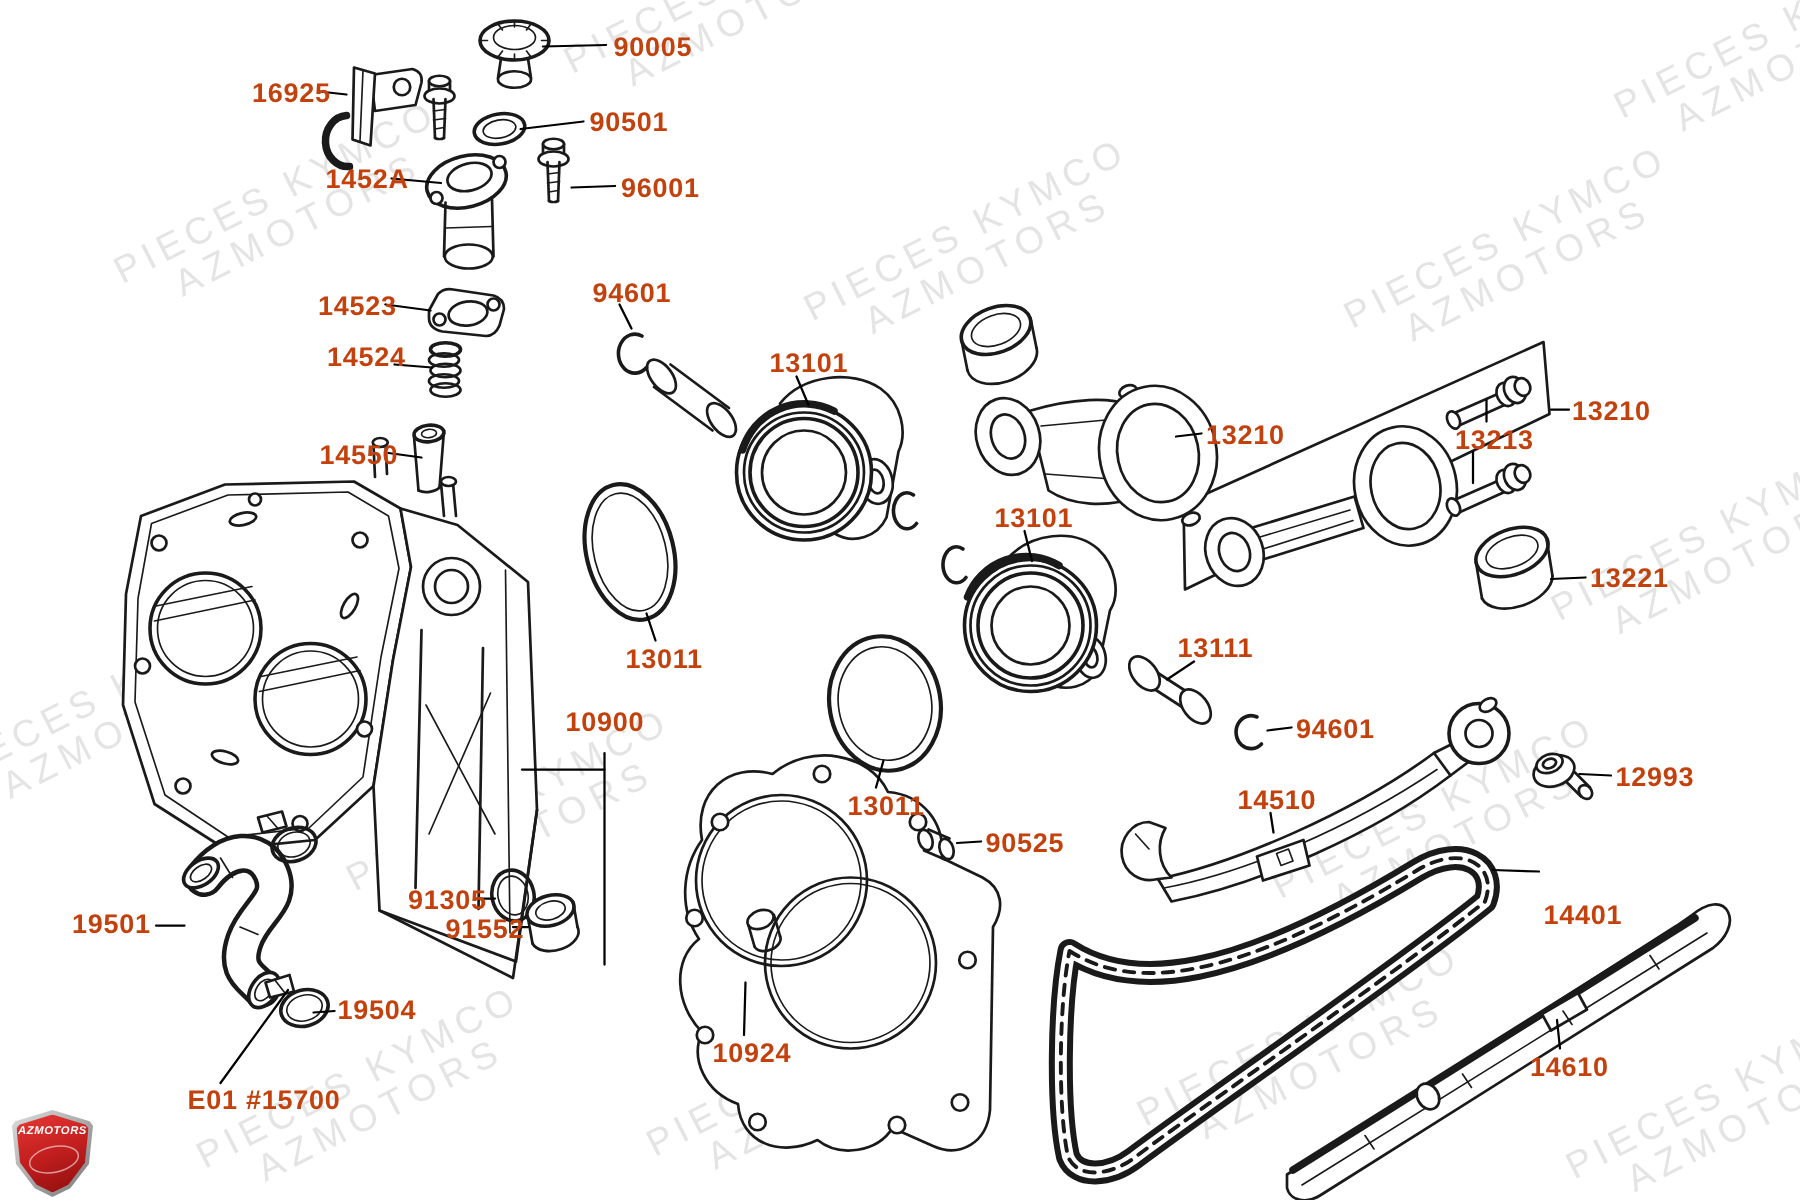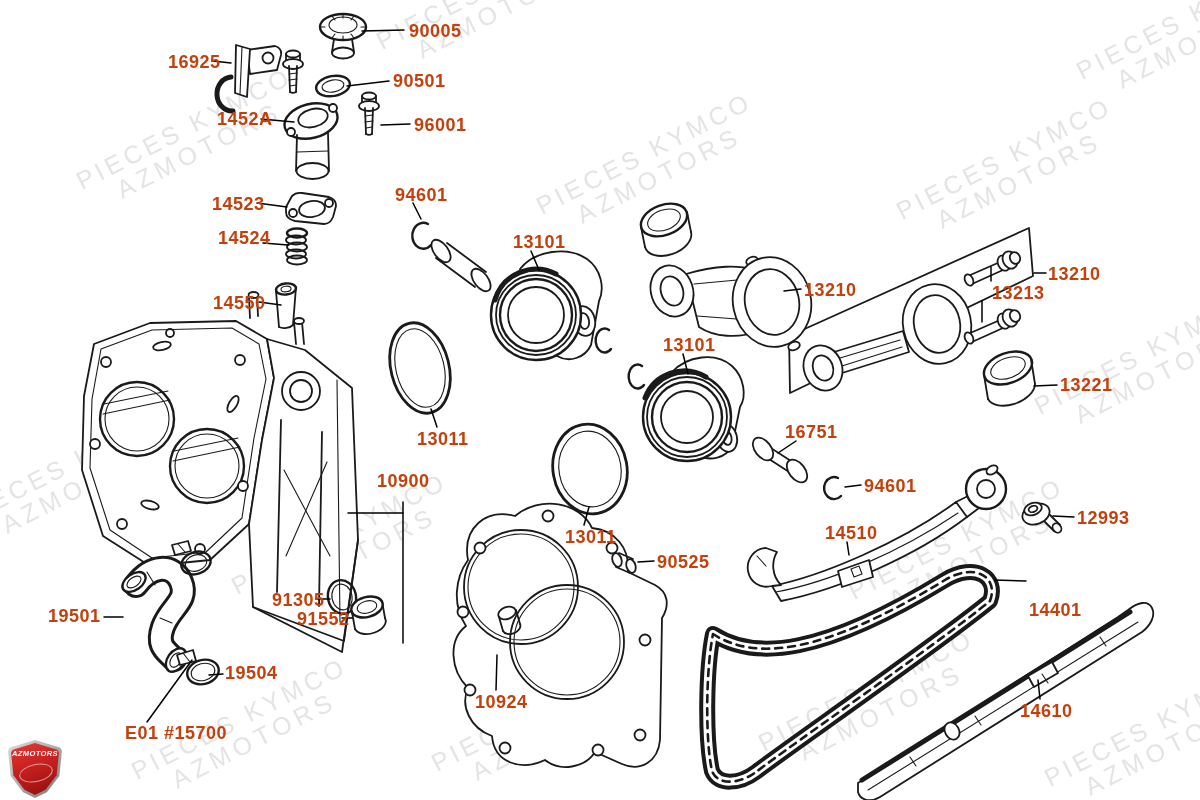--- a/index.html
+++ b/index.html
@@ -347,26 +347,26 @@
   <div class="plabel" style="left:168px;top:52px">16925</div>
   <div class="plabel" style="left:393px;top:71px">90501</div>
   <div class="plabel" style="left:217px;top:109px">1452A</div>
   <div class="plabel" style="left:414px;top:115px">96001</div>
   <div class="plabel" style="left:212px;top:194px">14523</div>
   <div class="plabel" style="left:395px;top:185px">94601</div>
   <div class="plabel" style="left:218px;top:228px">14524</div>
   <div class="plabel" style="left:513px;top:232px">13101</div>
   <div class="plabel" style="left:213px;top:293px">14550</div>
   <div class="plabel" style="left:804px;top:280px">13210</div>
-  <div class="plabel" style="left:992px;top:283px">13213</div>
+  <div class="plabel" style="left:970px;top:283px">13213</div>
   <div class="plabel" style="left:1048px;top:264px">13210</div>
   <div class="plabel" style="left:1060px;top:375px">13221</div>
   <div class="plabel" style="left:417px;top:429px">13011</div>
   <div class="plabel" style="left:663px;top:335px">13101</div>
-  <div class="plabel" style="left:785px;top:422px">16751</div>
+  <div class="plabel" style="left:785px;top:422px">13111</div>
   <div class="plabel" style="left:864px;top:476px">94601</div>
   <div class="plabel" style="left:377px;top:471px">10900</div>
   <div class="plabel" style="left:565px;top:527px">13011</div>
   <div class="plabel" style="left:657px;top:552px">90525</div>
   <div class="plabel" style="left:825px;top:523px">14510</div>
   <div class="plabel" style="left:1077px;top:508px">12993</div>
   <div class="plabel" style="left:1029px;top:600px">14401</div>
   <div class="plabel" style="left:48px;top:606px">19501</div>
   <div class="plabel" style="left:272px;top:590px">91305</div>
   <div class="plabel" style="left:297px;top:609px">91552</div>

